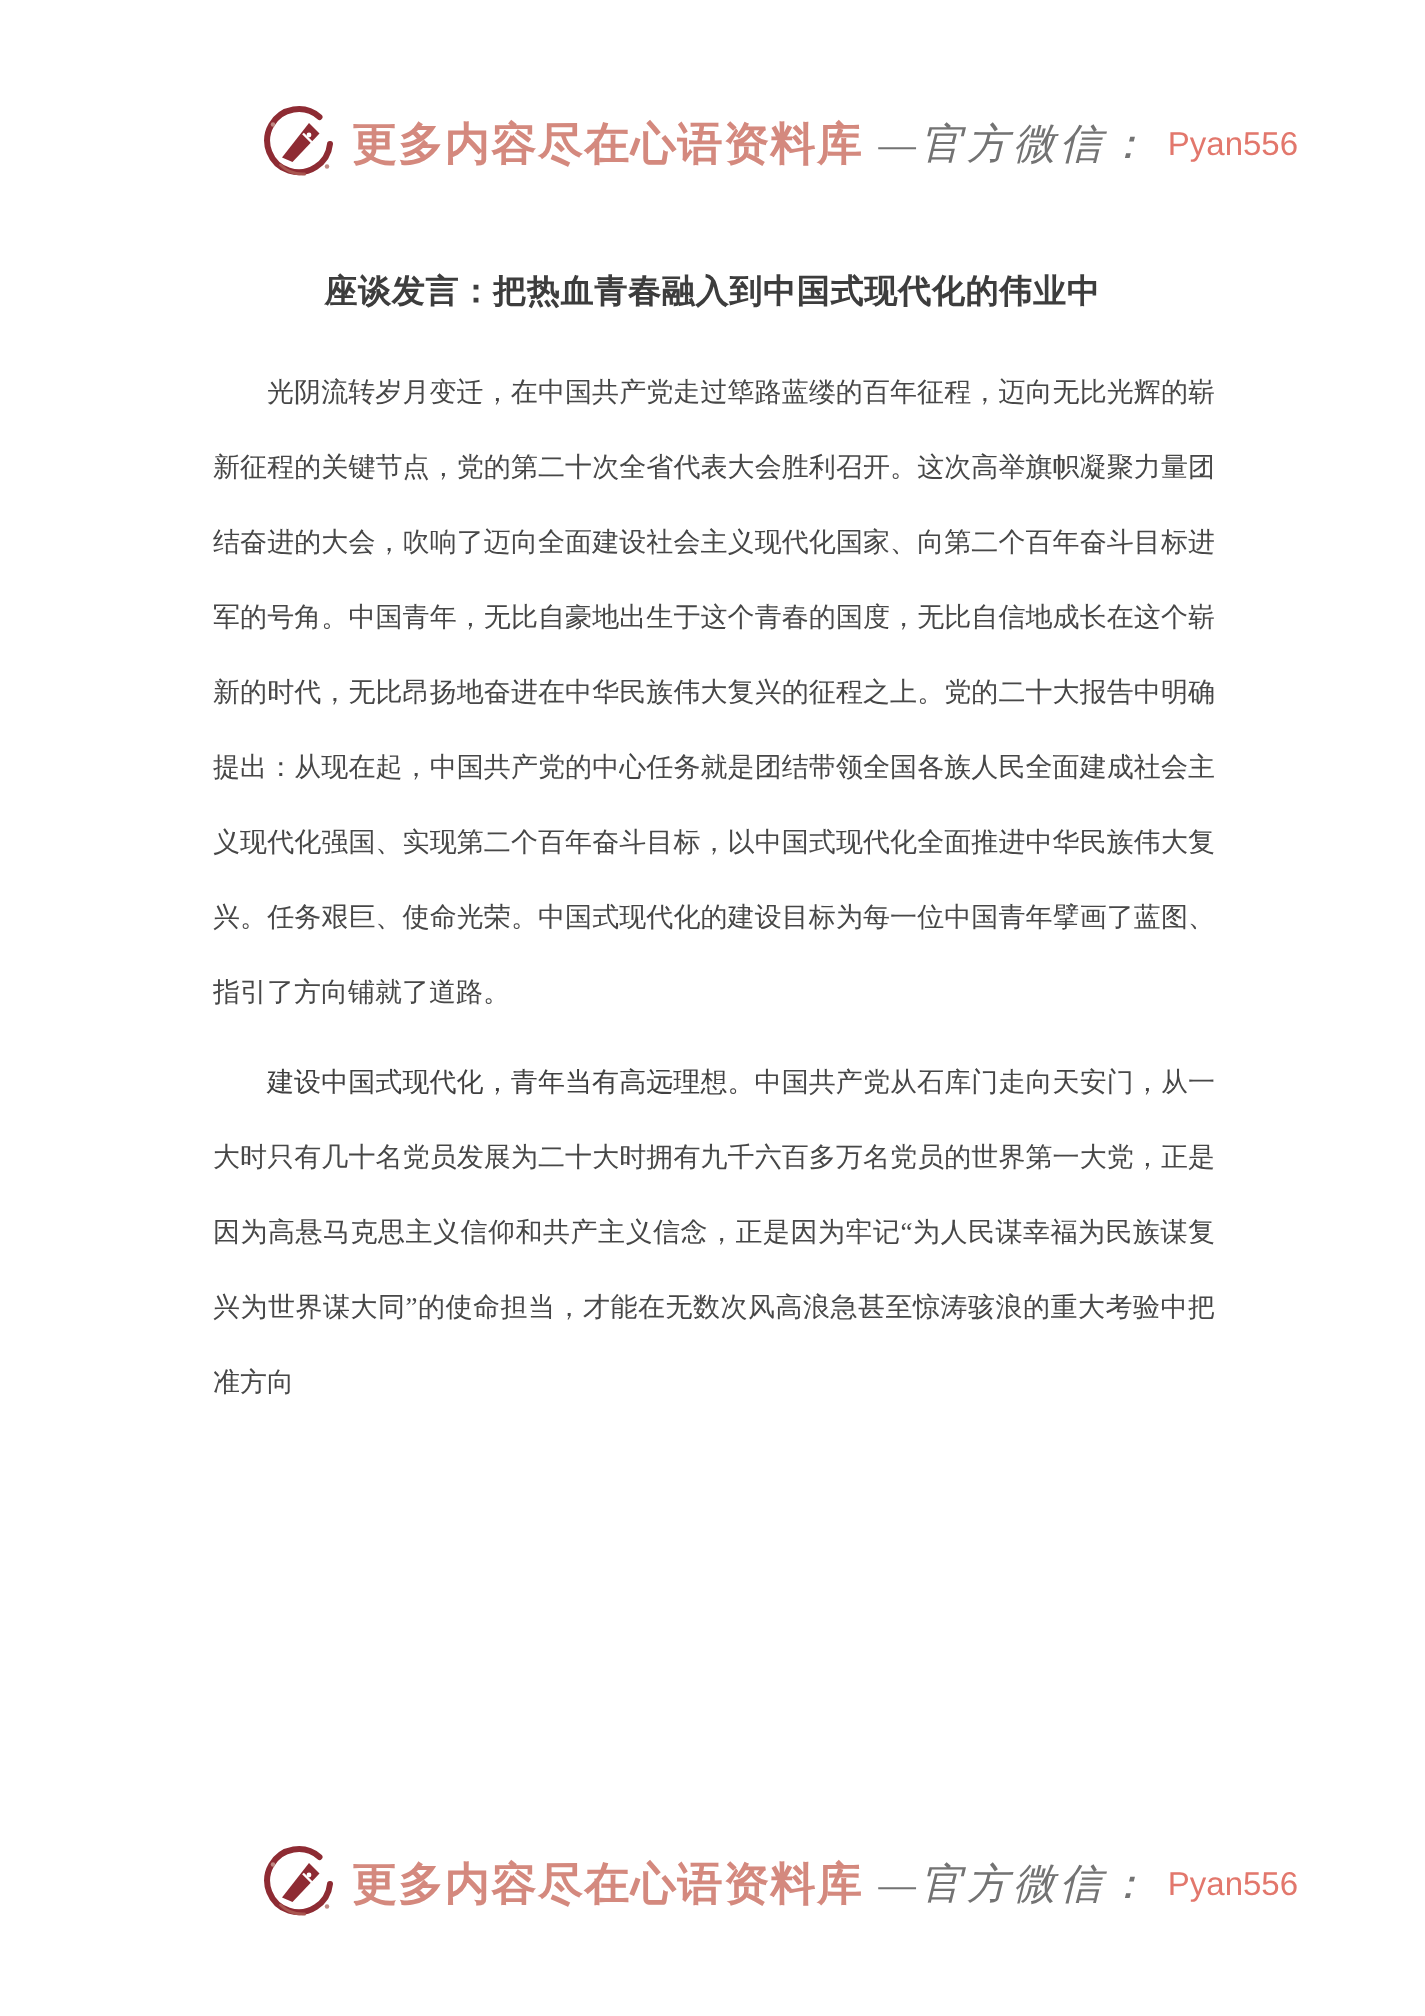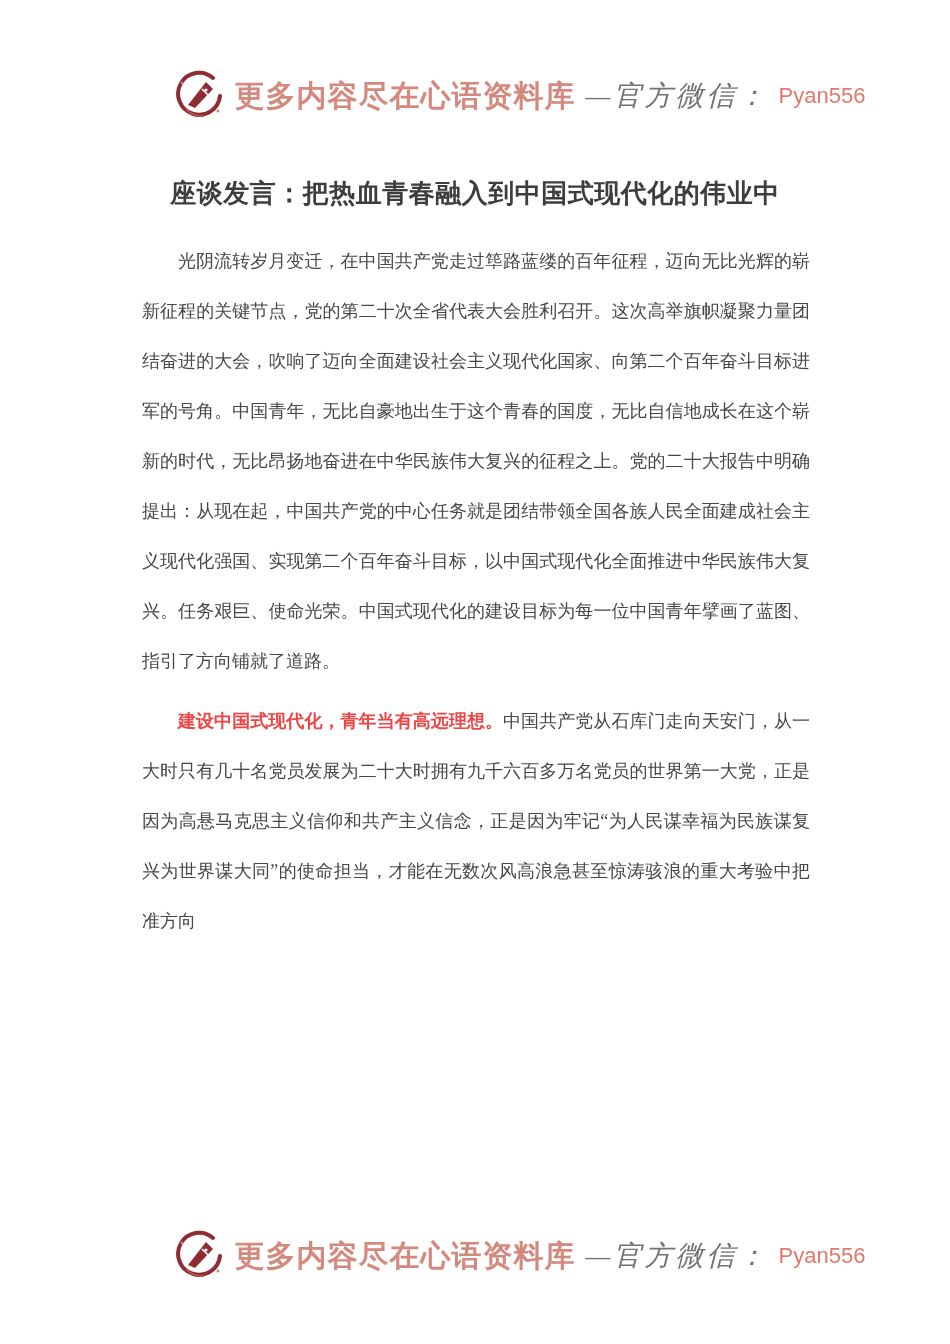--- a/index.html
+++ b/index.html
@@ -47,21 +47,21 @@
   .wm-account {
     font-size: 22px;
     color: #e2776c;
     font-family: "Liberation Sans", "DejaVu Sans", sans-serif;
   }
 
   
   .doc-title {
     margin: 52px 0 0 0;
     text-align: center;
-    font-size: 26px;
+    font-size: 22px;
     font-weight: bold;
     color: #3d3d3d;
     letter-spacing: 0.5px;
     line-height: 40px;
   }
 
   .doc-content {
     margin: 22px 140px 0 142px;
   }
   .doc-content p {
@@ -69,22 +69,22 @@
     font-size: 18px;
     line-height: 50px;
     color: #474747;
     text-align: justify;
     text-justify: inter-character;
     text-indent: 2em;
     font-weight: 400;
   }
   .doc-content p + p { margin-top: 10px; }
   .doc-content .lead {
-    font-weight: bold;
-    color: #ef4444;
+    font-weight: normal;
+    color: #404040;
   }
 </style>
 </head>
 <body>
 
 <div class="page">
 
   <div class="watermark top">
     <svg class="wm-logo" viewBox="0 0 52 52">
       <path d="M40 8 A 21 21 0 1 0 47 26" fill="none" stroke="#8e2b33" stroke-width="4" stroke-linecap="round"></path>

